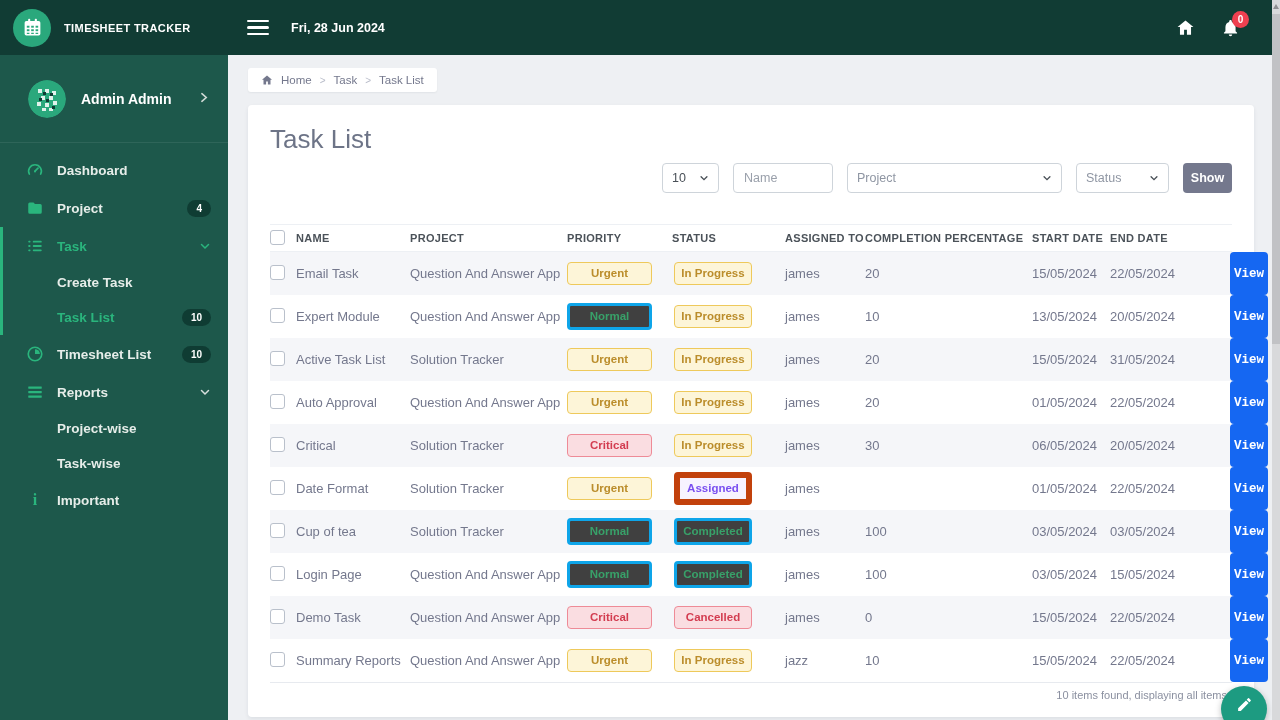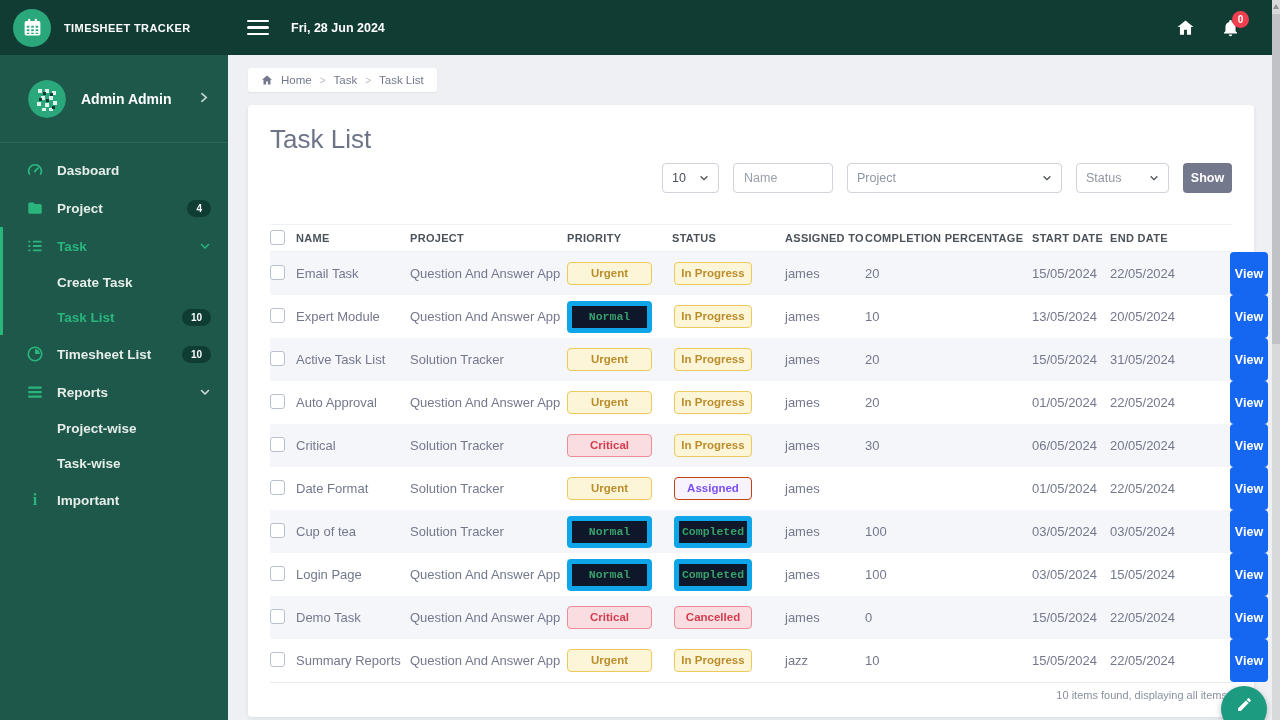--- a/index.html
+++ b/index.html
@@ -59,24 +59,24 @@
   .table { margin-top:31px; }
   .thead, .trow { display:grid; grid-template-columns:26px 114px 157px 105px 113px 80px 167px 78px 76px 1fr; align-items:center; }
   .thead { border-top:1px solid #edf0f4; border-bottom:1px solid #edf0f4; height:28px; font-size:11px; font-weight:700; color:#4b5259; letter-spacing:.3px; }
   .trow { height:43px; font-size:13px; color:#74788d; }
   .tbody .trow:nth-child(odd) { background:#f5f6f9; }
   input[type=checkbox] { appearance:none; width:15px; height:15px; border:1px solid #b9c0cb; border-radius:3px; background:#fff; cursor:pointer; }
   .badge { display:inline-block; text-align:center; font-size:11.5px; font-weight:700; padding:4px 0 5px; border-radius:4px; }
   .badge.pri { width:85px; }
   .badge.st  { width:78px; margin-left:2px; }
   .warn    { background:#fdf5d8; border:1px solid #eec95b; color:#bb8d2b;text-align:center; }
-  .success { background:#0f172a; border:5px solid #0ea5e9; color:#38a169;font-family:Liberation Mono, monospace; }
+  .success { background:#404040; border:3px solid #0ea5e9; color:#38a169; }
   .danger  { background:#fadde1; border:1px solid #ee8b97; color:#d33c50; }
-  .purple  { background:#f7f3ff; border:1px solid #c2410c; color:#7a4ff0; }
-  .view-btn { width:38px; height:43px; background:#1567f2; color:#fff; border:none; border-radius:4px; font-weight:700; font-size:12.5px; cursor:pointer; font-family:Liberation Sans, sans-serif;margin-left:44px; }
+  .purple  { background:#f7f3ff; border:6px solid #c2410c; color:#7a4ff0; }
+  .view-btn { width:38px; height:43px; background:#1567f2; color:#fff; border:none; border-radius:4px; font-weight:700; font-size:12.5px; cursor:pointer; font-family:Liberation Mono, monospace;margin-left:44px; }
   .c-action { text-align:right; }
   .tfoot { border-top:1px solid #e7eaef; padding:6px 2px 0; text-align:right; font-size:11px; color:#8b90a0; }
 
   
   .fab { position:absolute; width:46px; height:46px; right:13px; bottom:-12px; border-radius:50%; background:#1d9b81; border:none; color:#fff; display:grid; place-items:center; padding-bottom:10px; cursor:pointer; z-index:9; box-shadow:0 2px 6px rgba(0,0,0,.25); }
   .scrollbar { position:absolute; right:0; top:0; width:8px; height:720px; background:#d8d9db; z-index:10; }
   .scroll-arrow { position:absolute; top:4px; left:1px; width:0; height:0; border-left:3px solid transparent; border-right:3px solid transparent; border-bottom:5px solid #8e8f92; }
   .scroll-thumb { position:absolute; top:14px; left:0; width:8px; height:330px; background:#c1c2c5; }
 </style>
 </head>
@@ -161,21 +161,21 @@
 
   <nav class="menu">
     <div class="menu-item">
       <span class="mi-icon">
         <svg width="18" height="18" viewBox="0 0 24 24" fill="none" stroke="currentColor" stroke-width="2.2" stroke-linecap="round">
             <path d="M4.5 17.5a8.5 8.5 0 1 1 15 0"></path>
             <path d="M12 13.5l4-4" stroke-width="2.4"></path>
             <circle cx="12" cy="14" r="1.4" fill="currentColor" stroke="none"></circle>
           </svg>
       </span>
-      <span class="mi-label">Dasboard</span>
+      <span class="mi-label">Dashboard</span>
     </div>
 
     <div class="menu-item">
       <span class="mi-icon">
         <svg width="18" height="18" viewBox="0 0 24 24" fill="currentColor">
             <path d="M3 6.5A2 2 0 0 1 5 4.5h5l2 2.3h7a2 2 0 0 1 2 2V17.5a2 2 0 0 1-2 2H5a2 2 0 0 1-2-2z"></path>
           </svg>
       </span>
       <span class="mi-label">Project</span>
       <span class="mi-badge">4</span>

